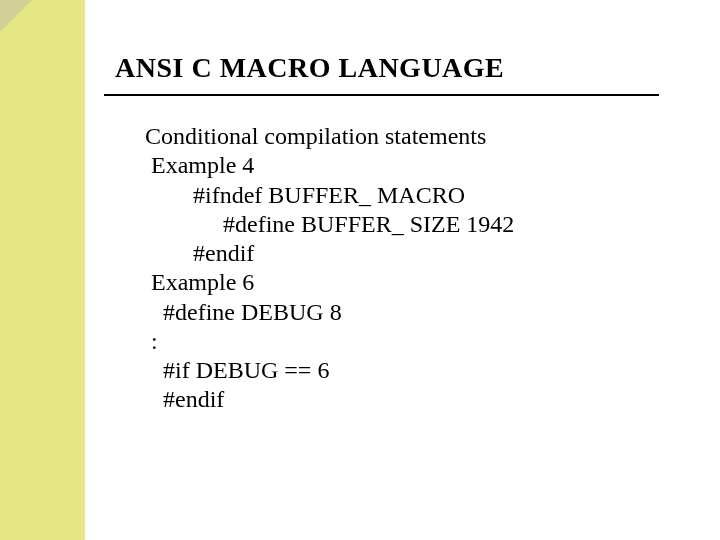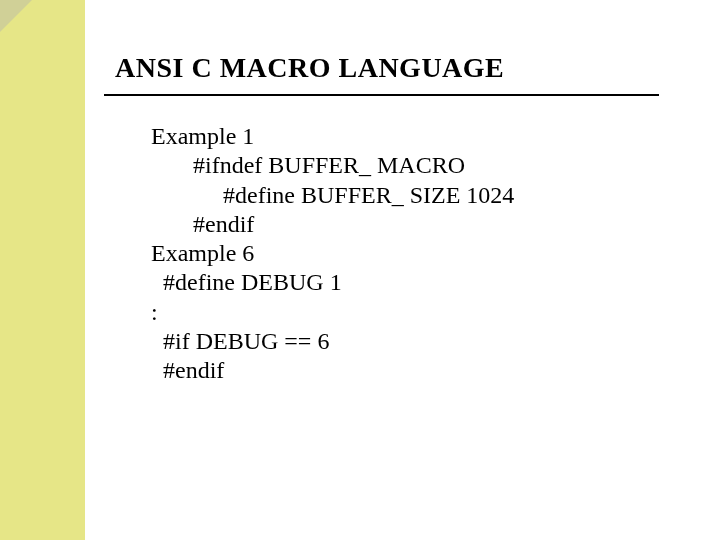--- a/index.html
+++ b/index.html
@@ -71,23 +71,24 @@
 <body>
 
 <div class="slide">
   <div class="left-band"></div>
   <div class="corner"></div>
 
   <div class="title">ANSI C MACRO LANGUAGE</div>
   <div class="underline"></div>
 
   <div class="content">
-    <div class="row"> Example 1</div>
+    <div class="row">Conditional compilation statements</div>
+    <div class="row"> Example 4</div>
     <div class="row">        #ifndef BUFFER_ MACRO</div>
-    <div class="row">             #define BUFFER_ SIZE 1024</div>
+    <div class="row">             #define BUFFER_ SIZE 1942</div>
     <div class="row">        #endif</div>
     <div class="row"> Example 6</div>
-    <div class="row">   #define DEBUG 1</div>
+    <div class="row">   #define DEBUG 8</div>
     <div class="row"> :</div>
     <div class="row">   #if DEBUG == 6</div>
     <div class="row">   #endif</div>
   </div>
 </div>
 
 </body></html>

